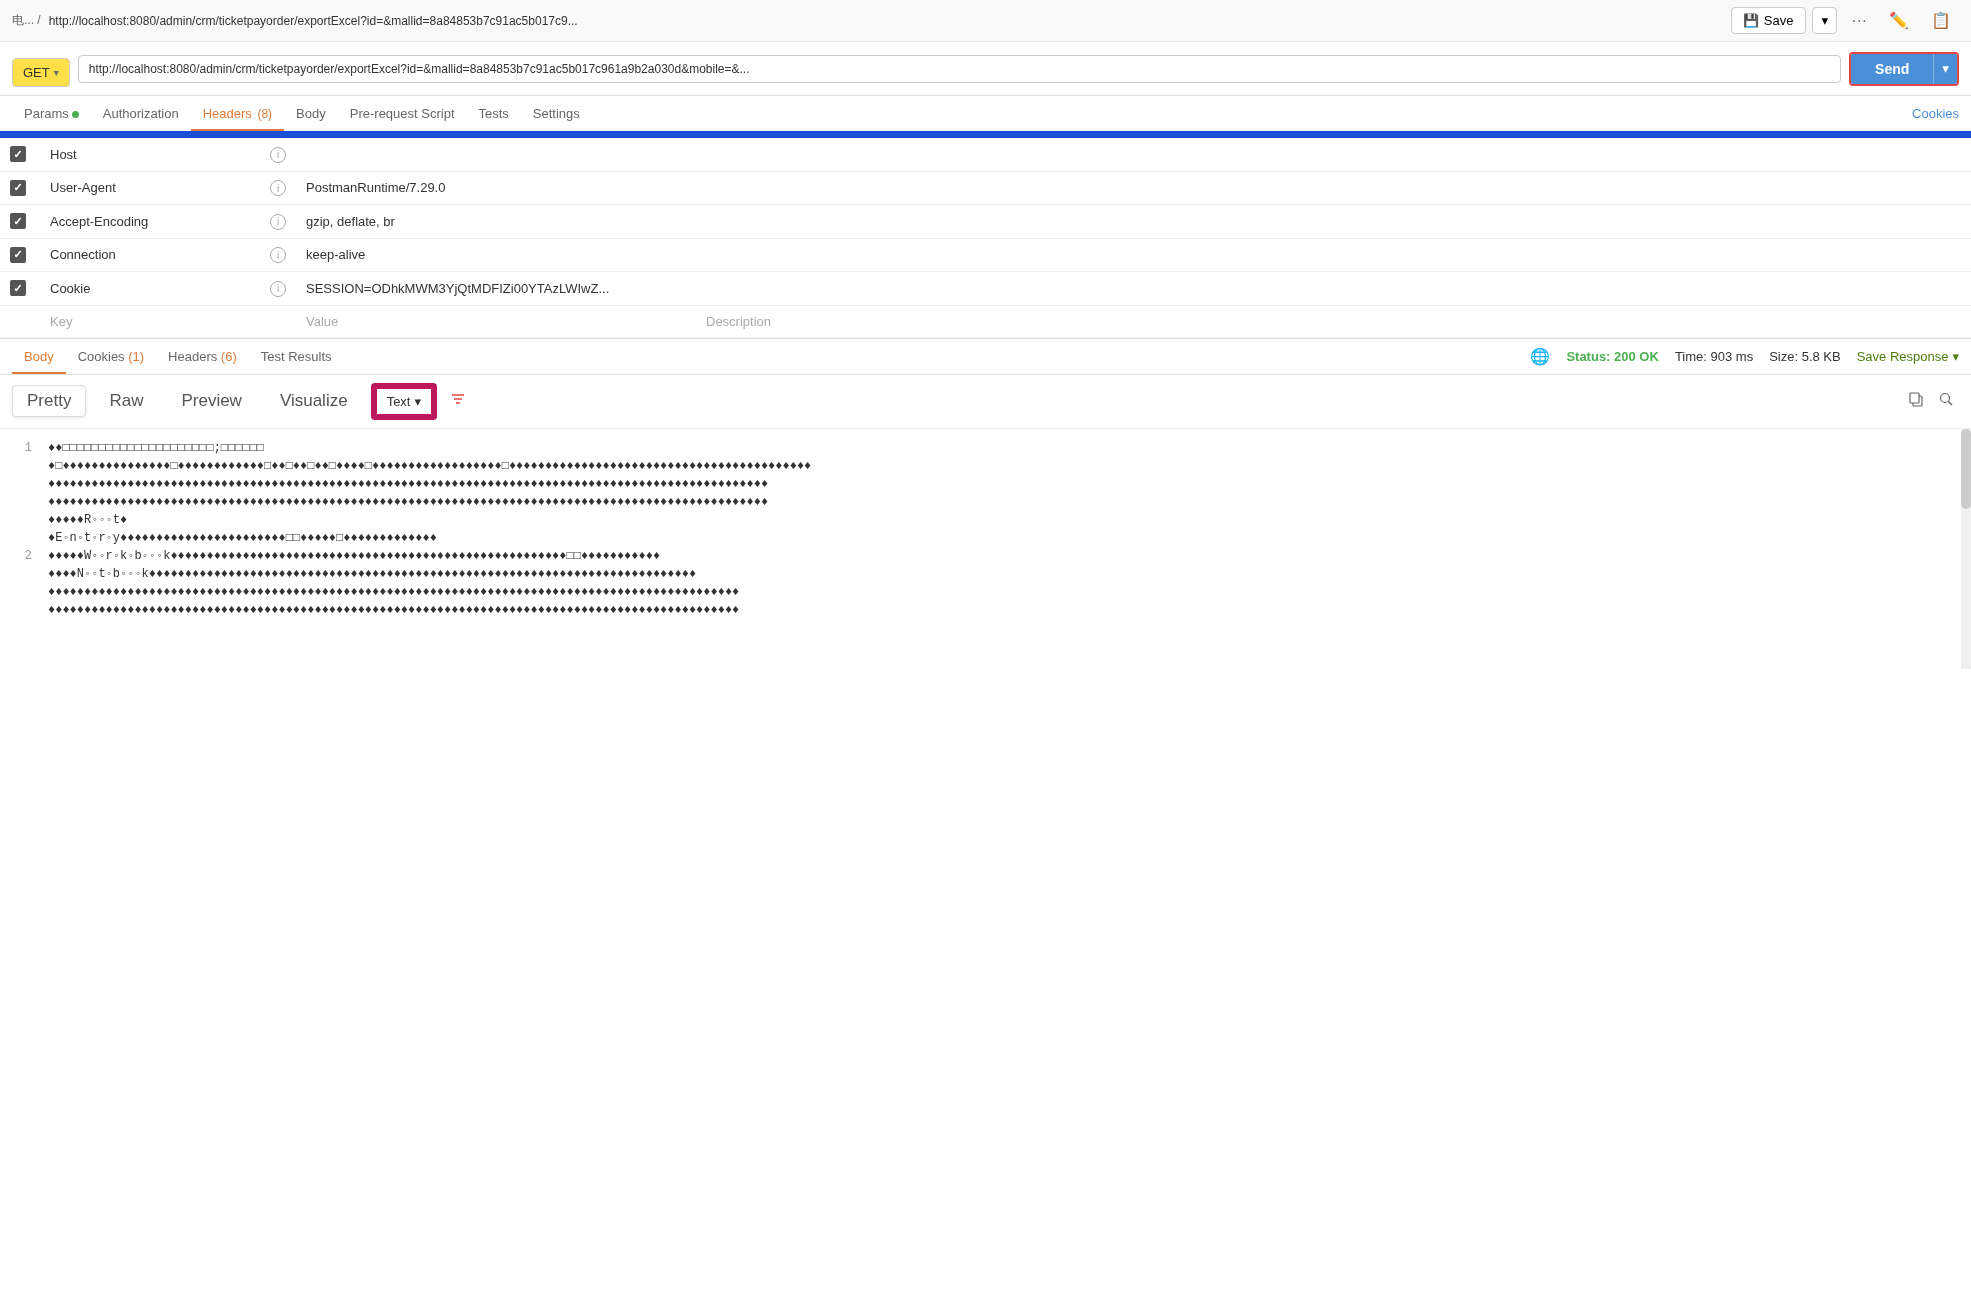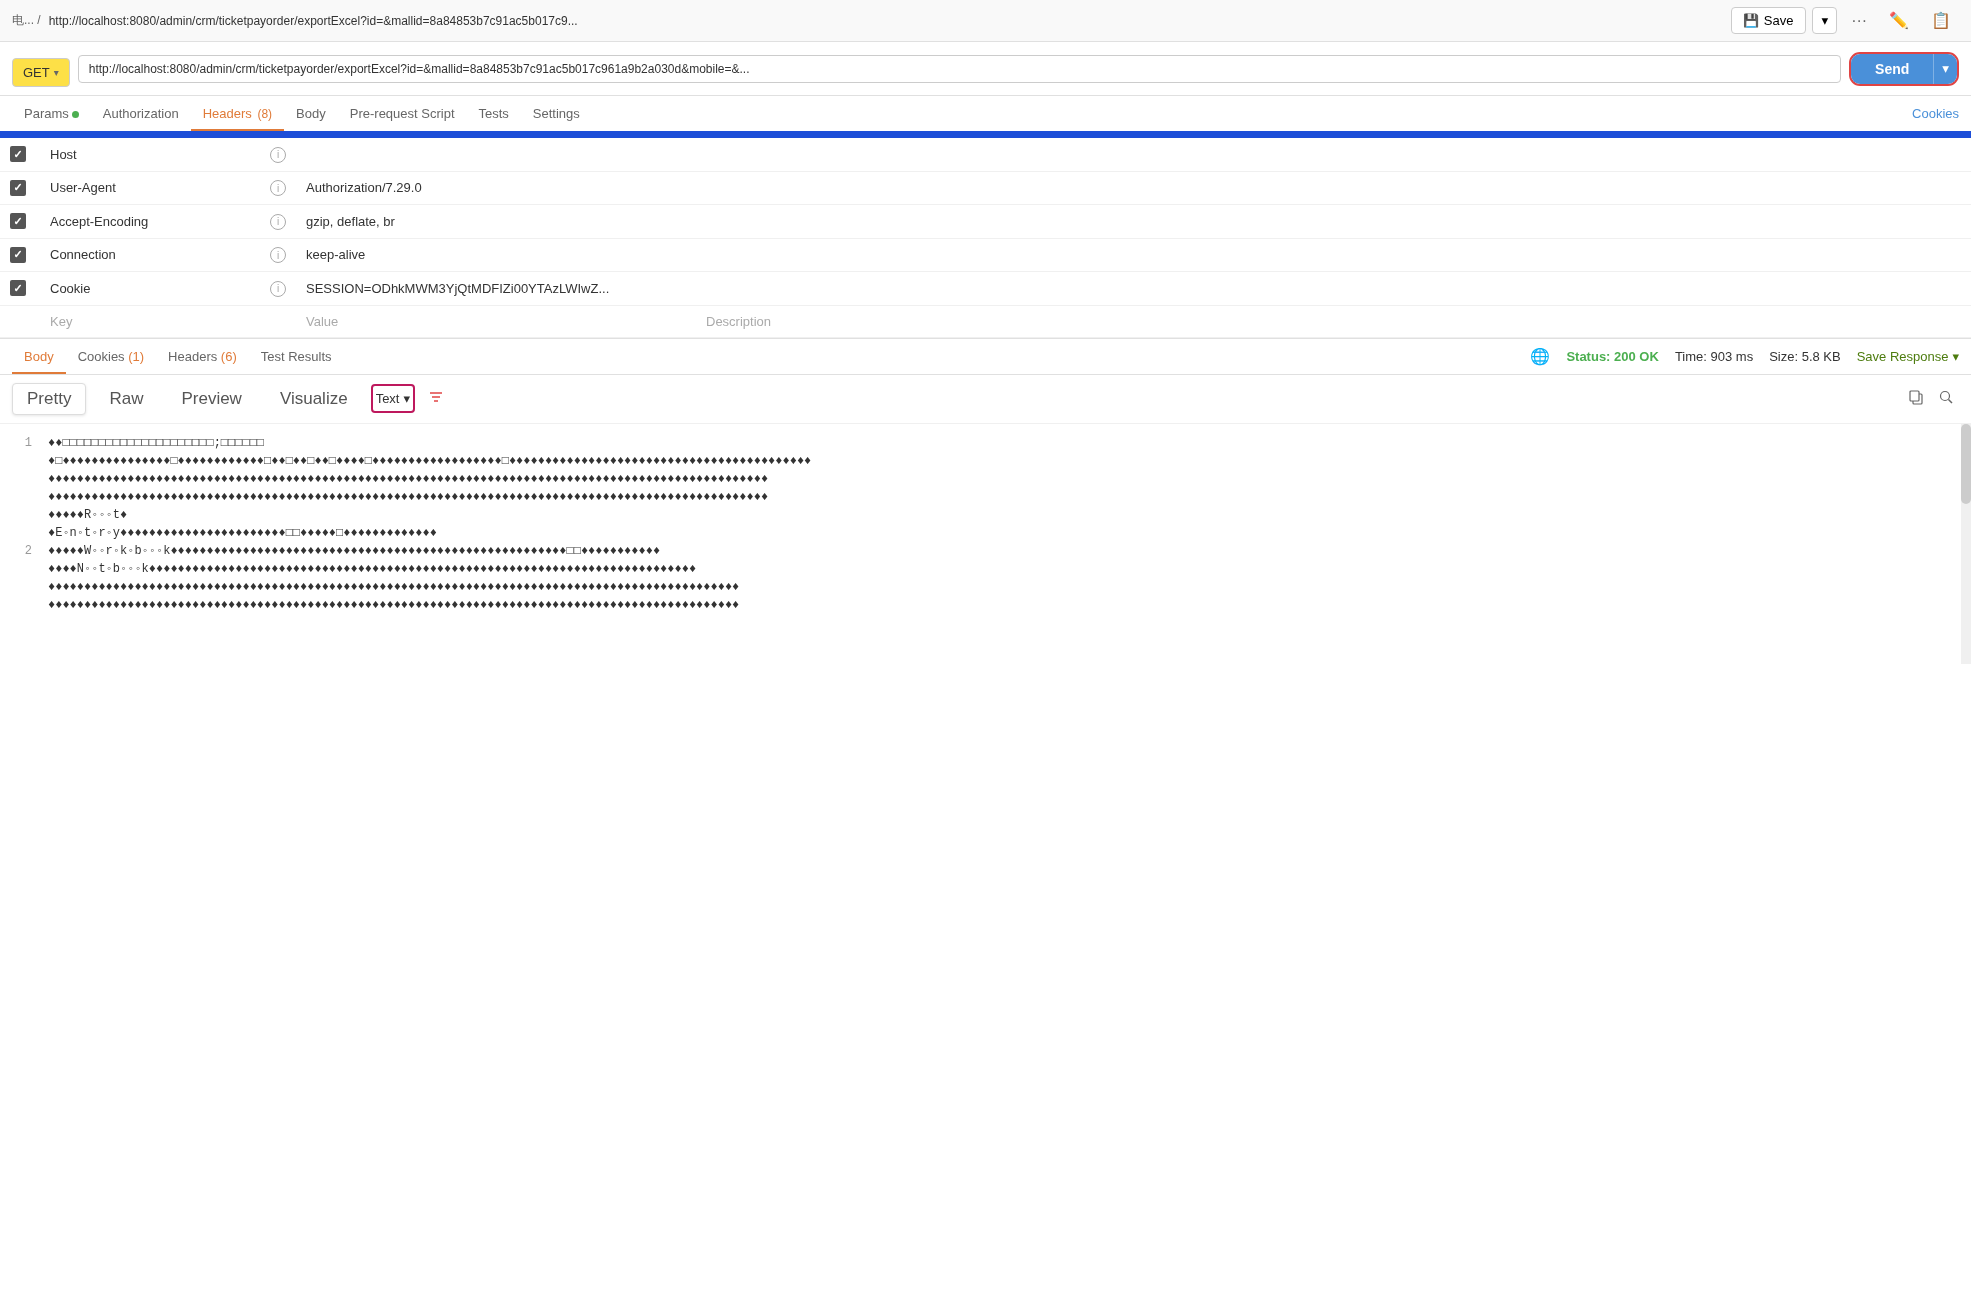--- a/index.html
+++ b/index.html
@@ -35,21 +35,21 @@
     }
     .method-select {
       display: flex; align-items: center; gap: 4px; padding: 6px 10px;
       border: 1px solid #ccc; border-radius: 4px; background: #fde047; cursor: pointer; font-size: 13px; font-weight: 500; margin-top: 8px;
     }
     .method-select .chevron { font-size: 10px; color: #666; }
     .url-input {
       flex: 1; padding: 6px 10px; border: 1px solid #ccc; border-radius: 4px;
       font-size: 12px; color: #333; background: #fff; outline: none;
     }
-    .send-btn-group { display: flex; border-radius: 11px; overflow: hidden; border: 2px solid #e04444; justify-content: flex-end; }
+    .send-btn-group { display: flex; border-radius: 4px; overflow: hidden; border: 2px solid #e04444; justify-content: flex-end; }
     .send-btn {
       padding: 7px 24px; background: #4A90D9; color: #fff; border: none;
       font-size: 14px; font-weight: 600; cursor: pointer;
     }
     .send-dropdown-btn {
       padding: 7px 8px; background: #4A90D9; color: #fff; border: none;
       border-left: 1px solid rgba(255,255,255,0.3); cursor: pointer;
     }
 
     
@@ -117,22 +117,22 @@
     
     .body-format-bar {
       display: flex; align-items: center; padding: 8px 12px; border-bottom: 1px solid #f0f0f0; gap: 8px;
     }
     .format-tab {
       padding: 5px 14px; border-radius: 4px; cursor: pointer; font-size: 17px; color: #555;
       border: 1px solid transparent;
     }
     .format-tab.active { background: #fff; border: 1px solid #ddd; box-shadow: 0 1px 3px rgba(0,0,0,0.1); font-weight: 500; }
     .format-dropdown {
-      display: flex; align-items: center; gap: 4px; padding: 5px 3px;
-      border: 2px solid #be185d; border-radius: 4px; cursor: pointer; font-size: 13px;
+      display: flex; align-items: center; gap: 4px; padding: 5px 10px;
+      border: 6px solid #be185d; border-radius: 4px; cursor: pointer; font-size: 13px;
     }
     .filter-icon-btn, .copy-icon-btn, .search-icon-btn {
       padding: 5px; background: none; border: none; cursor: pointer; color: #666; font-size: 16px;
     }
     .body-format-right { margin-left: auto; display: flex; align-items: center; gap: 4px; }
 
     
     .code-area {
       background: #fff; padding: 12px; font-family: 'Courier New', monospace; font-size: 12px;
       overflow: auto; min-height: 240px; position: relative;
@@ -223,21 +223,21 @@
     <td class="col-desc"></td>
   </tr>
         <tr>
     <td class="col-check">
       <div class="checkbox"></div>
     </td>
     <td class="col-key">User-Agent</td>
     <td class="col-info">
       <span class="info-icon">i</span>
     </td>
-    <td class="col-value">Authorization/7.29.0</td>
+    <td class="col-value">PostmanRuntime/7.29.0</td>
     <td class="col-desc"></td>
   </tr>
         <tr>
     <td class="col-check">
       <div class="checkbox"></div>
     </td>
     <td class="col-key">Accept-Encoding</td>
     <td class="col-info">
       <span class="info-icon">i</span>
     </td>

